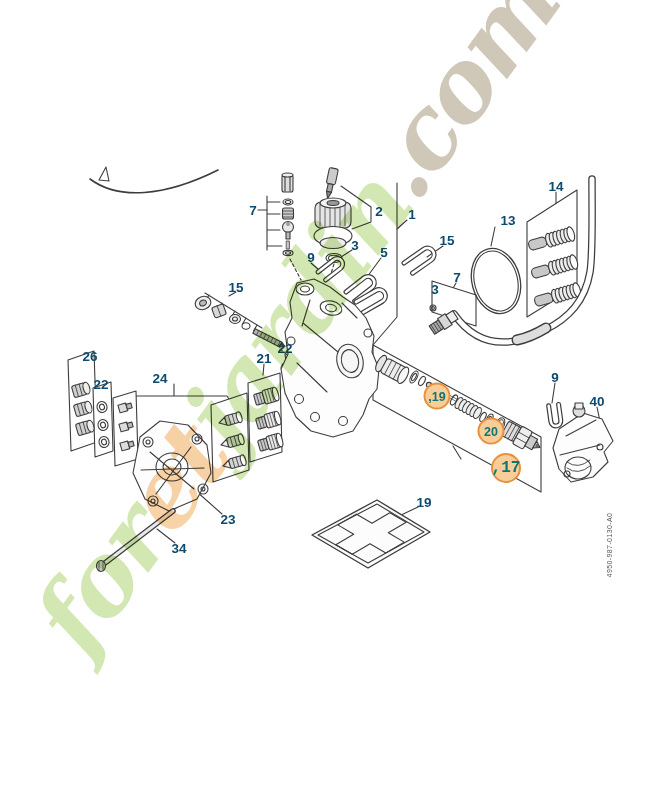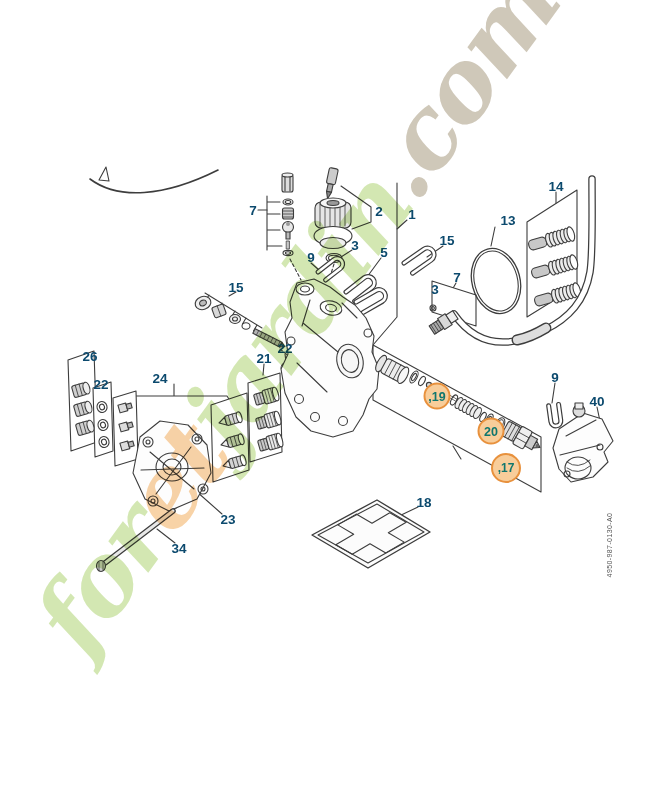--- a/index.html
+++ b/index.html
@@ -6,21 +6,21 @@
   .stage{position:relative;width:652px;height:800px;background:#fff;overflow:hidden;
          font-family:"Liberation Sans",sans-serif;}
   .stage svg{position:absolute;left:0;top:0;}
   .lbl{position:absolute;transform:translate(-50%,-50%);
        font:bold 13.5px "Liberation Sans",sans-serif;color:#0c4a6e;white-space:nowrap;z-index:3;}
   .badge{position:absolute;transform:translate(-50%,-50%);
          width:23px;height:23px;border-radius:50%;
          background:#f8cd9a;border:2.5px solid #e8913d;color:#0f766e;
          font:bold 12.5px "Liberation Sans",sans-serif;
          display:flex;align-items:center;justify-content:center;z-index:3;margin-left:39px;}
-  .badge-lg{width:26px;height:26px;font-size:12px;}
+  .badge-lg{width:26px;height:26px;font-size:16px;font-family:Liberation Mono, monospace;}
   .code{position:absolute;left:609px;top:545px;
         transform:translate(-50%,-50%) rotate(-90deg);
         font:7px "Liberation Sans",sans-serif;color:#555;letter-spacing:.4px;
         white-space:nowrap;z-index:2;}
   .watermark{position:absolute;left:100px;top:560px;width:900px;height:130px;
              transform:rotate(-54deg);transform-origin:0 110px;
              font:bold italic 98px "DejaVu Serif",serif;letter-spacing:-3px;
              mix-blend-mode:multiply;opacity:.92;z-index:5;pointer-events:none;
              white-space:nowrap;}
   .wm-g{color:#cfe5ac;}
@@ -459,21 +459,21 @@
 <div class="lbl" style="left:457px;top:277px">7</div>
 <div class="lbl" style="left:435px;top:289px">3</div>
 <div class="lbl" style="left:236px;top:287px">15</div>
 <div class="lbl" style="left:285px;top:348px">22</div>
 <div class="lbl" style="left:90px;top:356px">26</div>
 <div class="lbl" style="left:101px;top:384px">22</div>
 <div class="lbl" style="left:160px;top:378px">24</div>
 <div class="lbl" style="left:264px;top:358px">21</div>
 <div class="lbl" style="left:228px;top:519px">23</div>
 <div class="lbl" style="left:179px;top:548px">34</div>
-<div class="lbl" style="left:424px;top:502px">18</div>
+<div class="lbl" style="left:424px;top:502px">19</div>
 <div class="lbl" style="left:555px;top:377px">9</div>
 <div class="lbl" style="left:597px;top:401px">40</div>
 
 <div class="badge" style="left:398px;top:396px">,19</div>
 <div class="badge" style="left:452px;top:431px">20</div>
 <div class="badge badge-lg" style="left:467px;top:468px">,17</div>
 
 <div class="code">4950-987-0130-A0</div>
 
 <div class="watermark">

